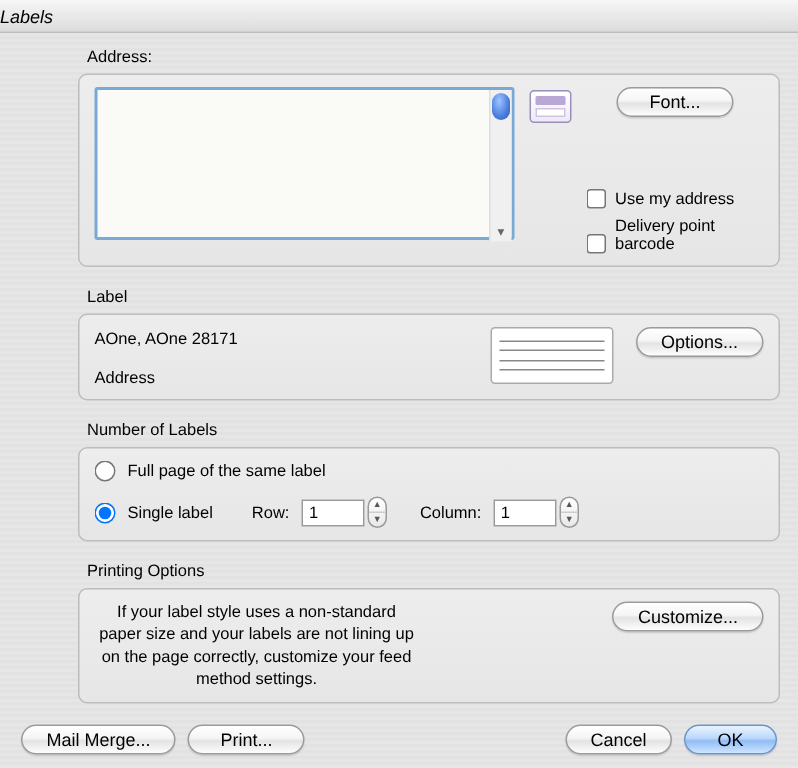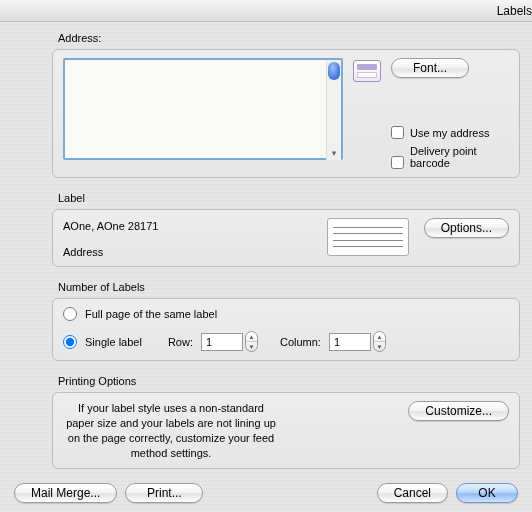--- a/index.html
+++ b/index.html
@@ -9,24 +9,25 @@
     background: linear-gradient(to bottom, #e8e8e8 0%, #e8e8e8 100%);
     width: 532px;
     height: 512px;
     overflow: hidden;
     color: #000;
   }
   .titlebar {
     height: 22px;
     background: linear-gradient(to bottom, #f6f6f6 0%, #dcdcdc 100%);
     border-bottom: 1px solid #bcbcbc;
-    text-align: right;
+    text-align: left;
     line-height: 22px;
     font-size: 12px;
     font-weight: 500;
+    font-style: italic;
   }
   .window-body {
     background: repeating-linear-gradient(
       to bottom,
       #e6e6e6 0px,
       #e6e6e6 2px,
       #e2e2e2 2px,
       #e2e2e2 4px
     );
     padding: 10px 12px 8px 12px;
@@ -118,21 +119,21 @@
     left:3px;right:3px;top:11px;bottom:3px;
     background:#fff;
     border:1px solid #cfc3e2;
   }
   .address-right {
     flex: 1;
     display: flex;
     flex-direction: column;
   }
   .font-btn-row {
-    display:flex;justify-content:flex-start;
+    display:flex;justify-content:center;
   }
   .aqua-btn {
     display:inline-flex;align-items:center;justify-content:center;
     height: 20px;
     padding: 0 16px;
     border: 1px solid #9b9b9b;
     border-radius: 12px;
     background: linear-gradient(to bottom,#ffffff 0%,#f5f5f5 45%,#e3e3e3 55%,#fdfdfd 100%);
     font-family: inherit;
     font-size: 12px;

